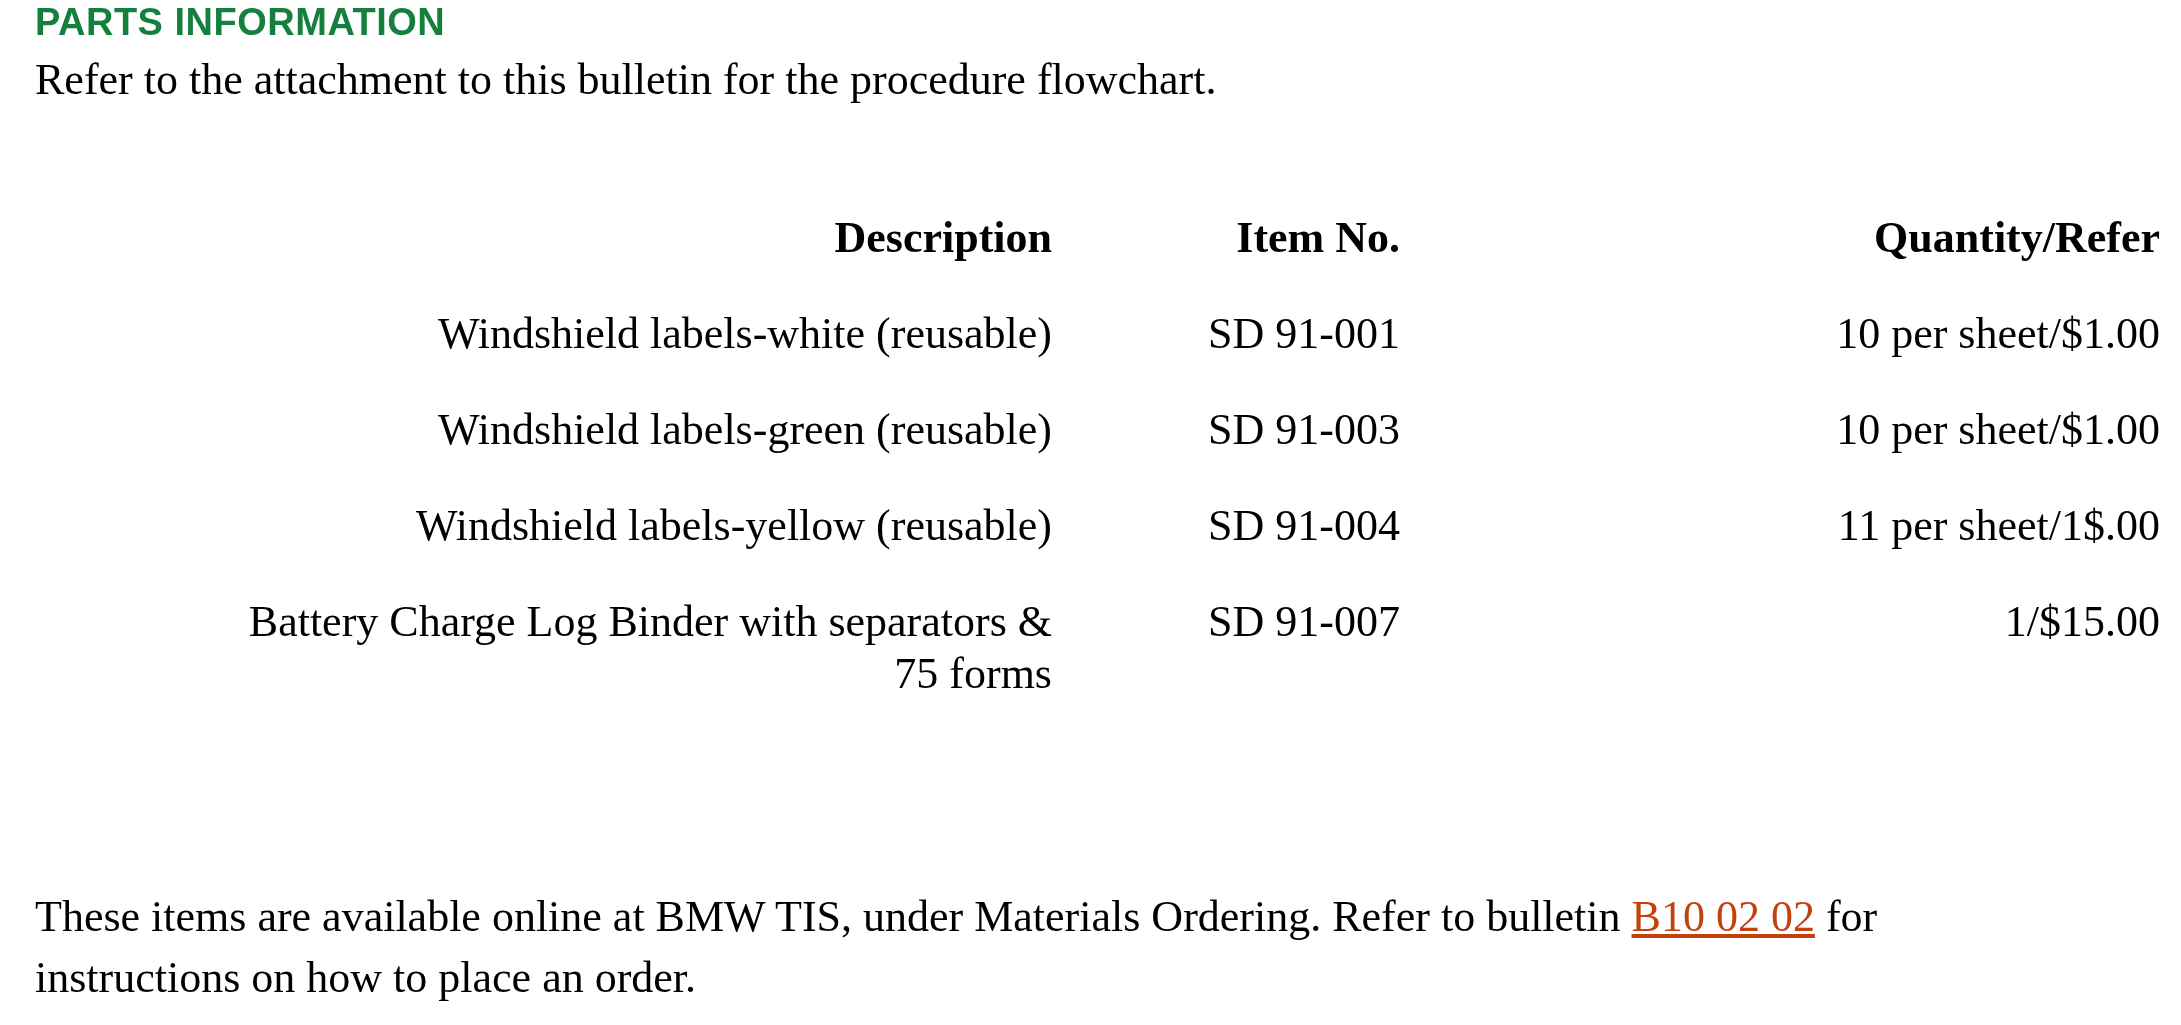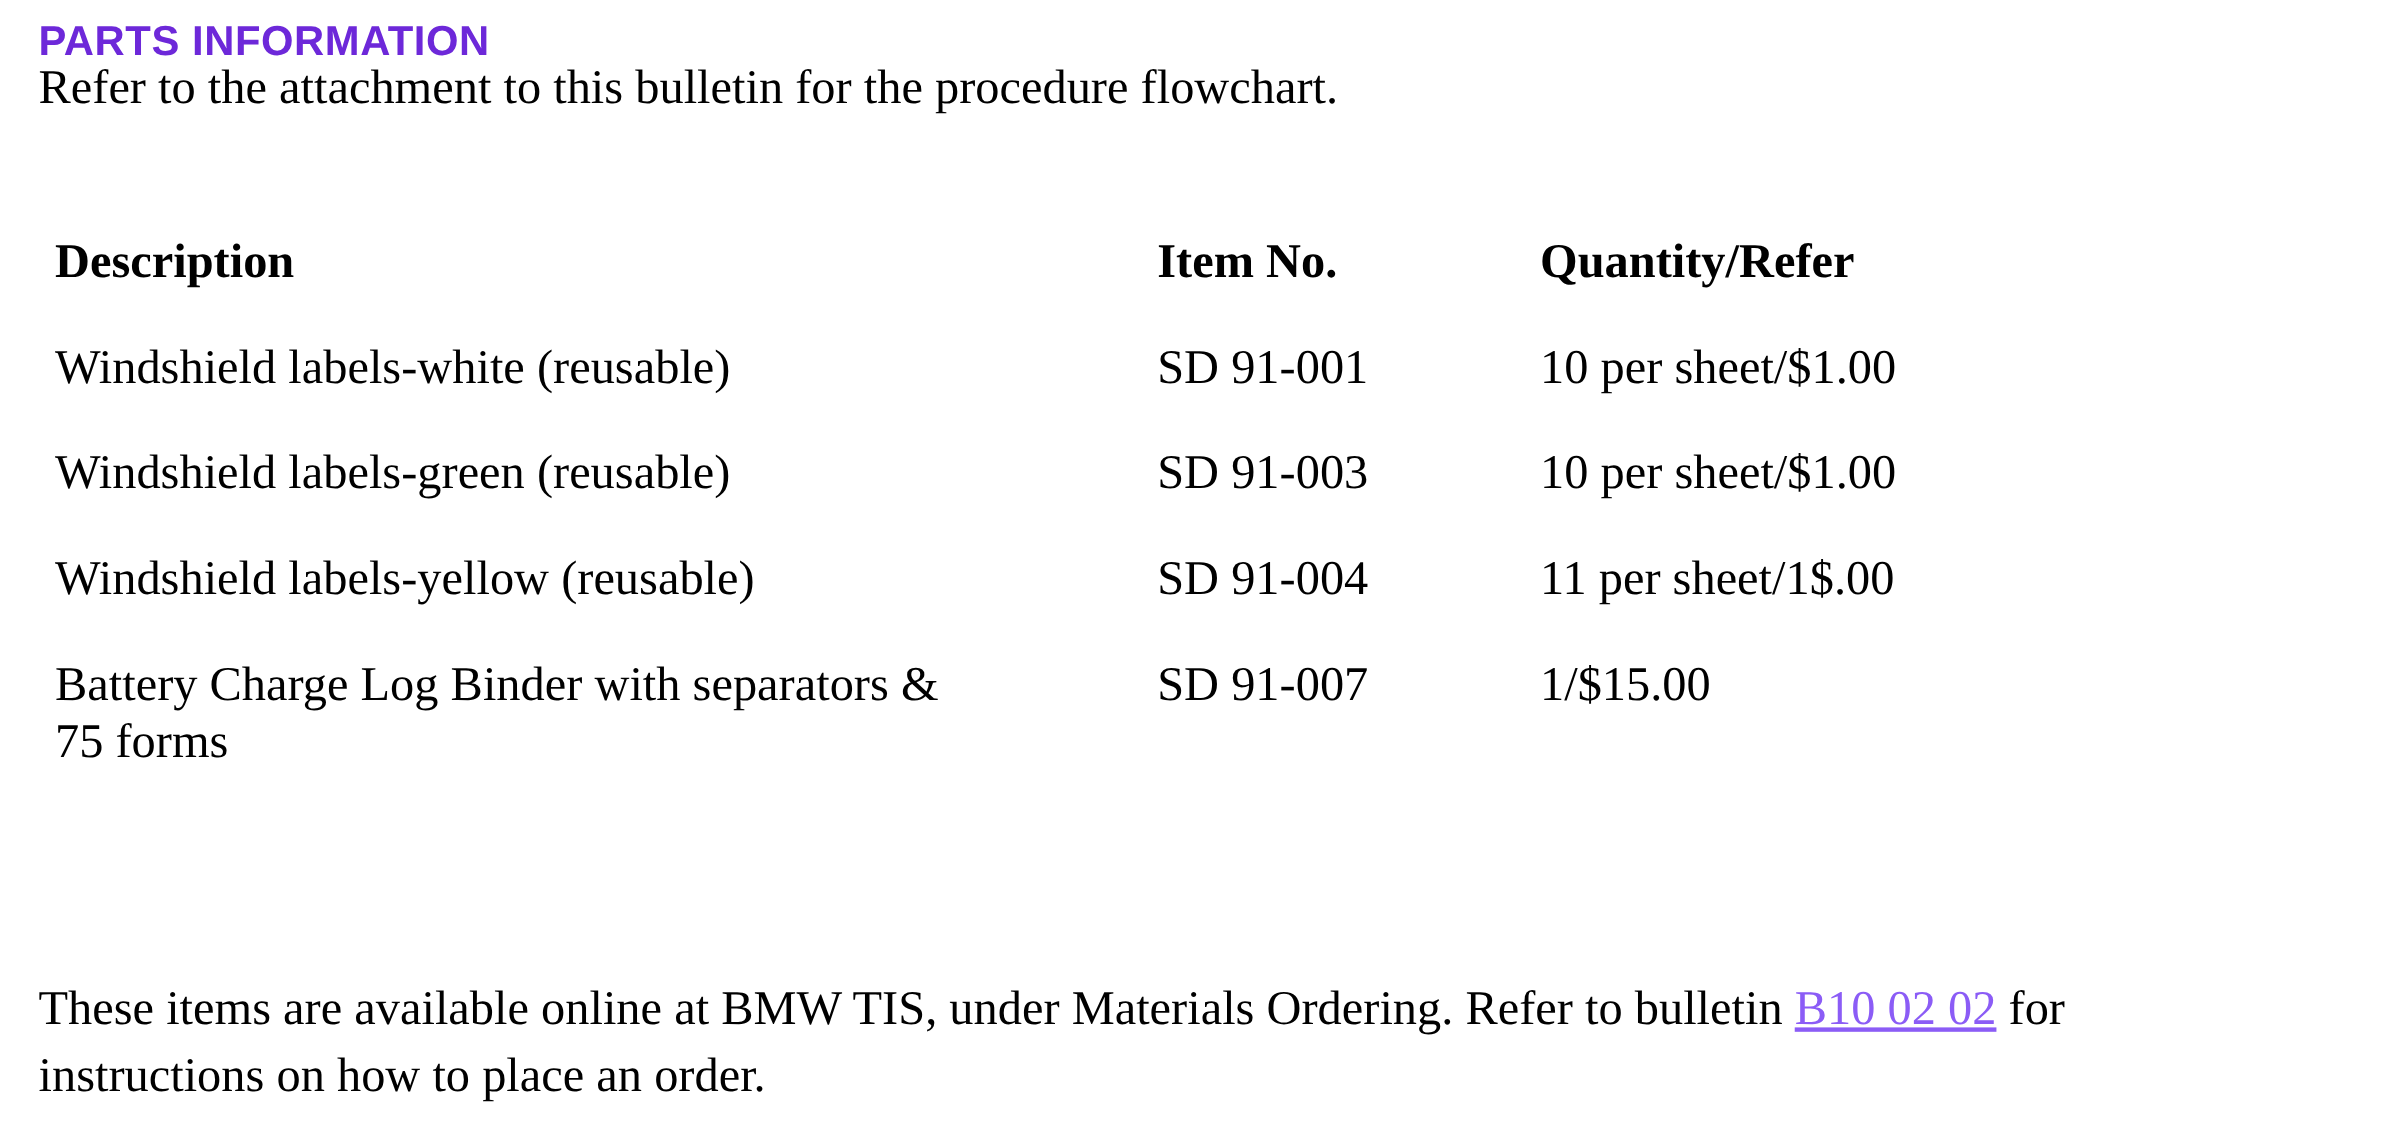--- a/index.html
+++ b/index.html
@@ -11,26 +11,26 @@
     width: 2181px;
     height: 1025px;
     position: relative;
     font-family: "Liberation Serif", serif;
     color: #000000;
     overflow: hidden;
   }
   .heading {
     position: absolute;
     left: 35px;
-    top: 16px;
+    top: 0;
     font-family: "Liberation Sans", sans-serif;
     font-weight: bold;
     font-size: 38px;
     line-height: 44px;
-    color: #6d28d9;
+    color: #15803d;
     letter-spacing: 0.5px;
   }
   .intro {
     position: absolute;
     left: 35px;
     top: 52px;
     font-size: 44px;
     line-height: 56px;
     white-space: nowrap;
   }
@@ -38,21 +38,21 @@
     position: absolute;
     left: 50px;
     top: 168px;
     border-collapse: collapse;
     table-layout: fixed;
   }
   table.parts th,
   table.parts td {
     font-size: 44px;
     line-height: 52px;
-    text-align: left;
+    text-align: right;
     vertical-align: top;
     padding: 44px 0 0 0;
     font-weight: normal;
   }
   table.parts thead th {
     font-weight: bold;
   }
   .col-desc  { width: 1002px; }
   .col-item  { width: 348px;  }
   .col-qty   { width: 760px;  }
@@ -63,21 +63,21 @@
   .footer {
     position: absolute;
     left: 35px;
     top: 886px;
     width: 2125px;
     font-size: 44px;
     line-height: 61px;
     white-space: pre-line;
   }
   .footer a {
-    color: #8b5cf6;
+    color: #c2410c;
     text-decoration: underline;
     cursor: pointer;
   }
 </style>
 </head>
 <body>
 
 <div class="heading">PARTS INFORMATION</div>
 
 <div class="intro">Refer to the attachment to this bulletin for the procedure flowchart.</div>

